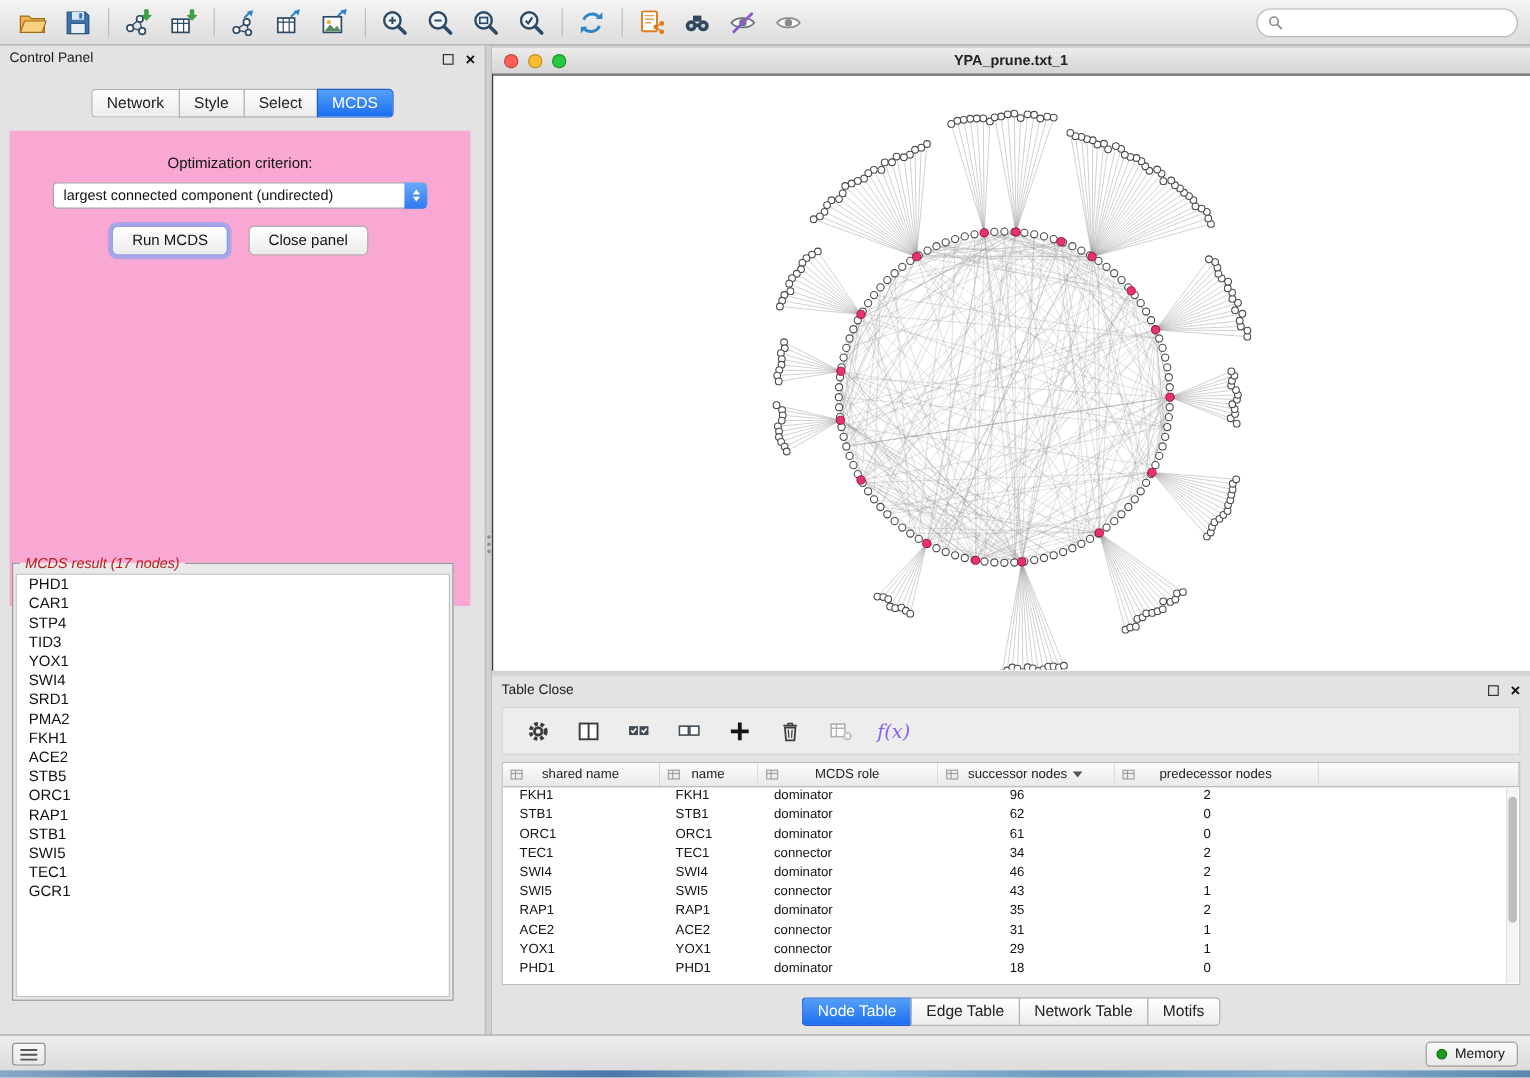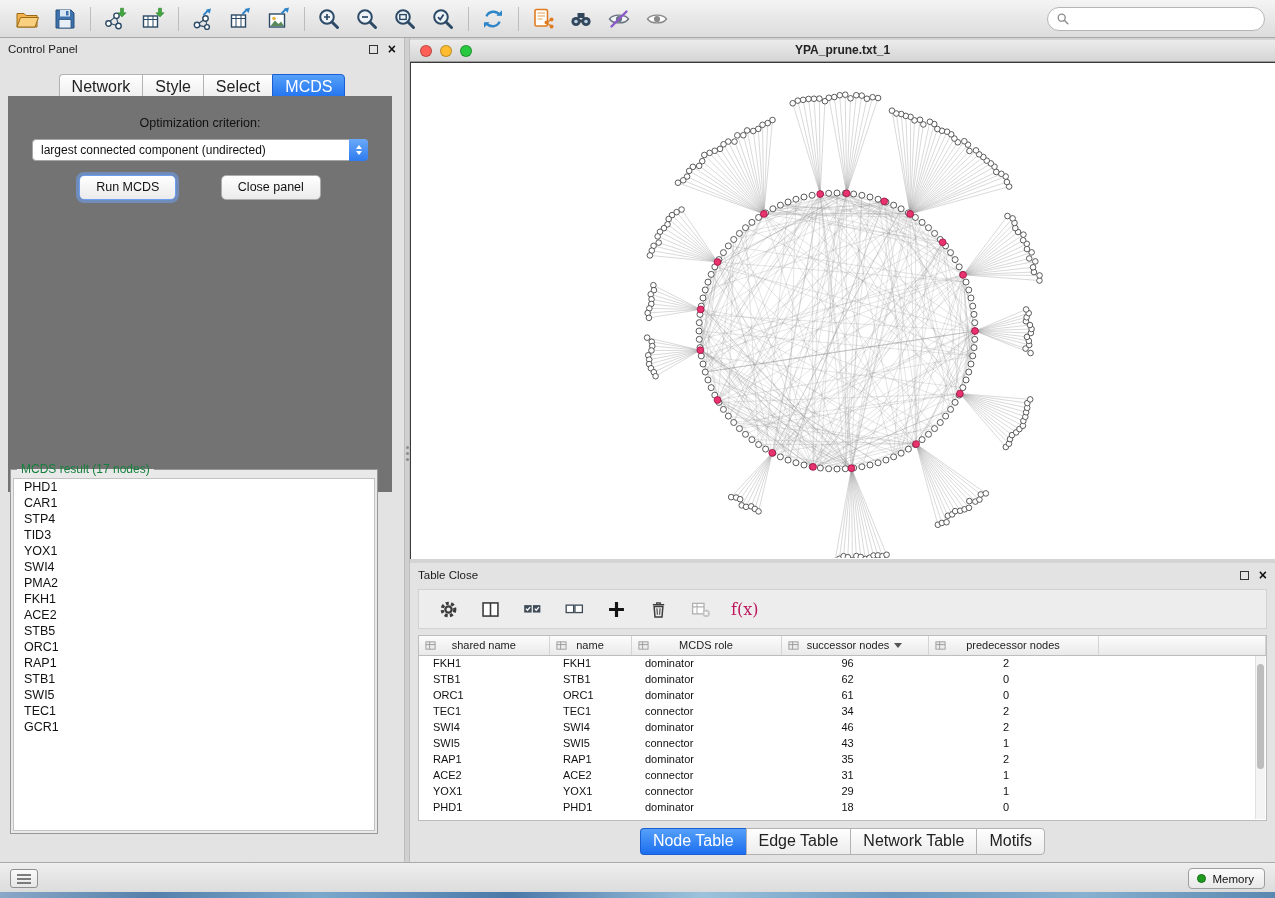--- a/index.html
+++ b/index.html
@@ -21,44 +21,44 @@
   .search-wrap input { border:none; outline:none; background:transparent; font-size:12px; width:180px; margin-left:5px; font-family:"Liberation Sans",sans-serif; }
 
   
   .control-panel { position:absolute; left:0; top:38px; width:404px; height:824px; background:#e3e3e3; }
   .panel-header { height:22px; display:flex; align-items:center; padding:0 8px; font-size:11.5px; color:#1a1a1a; }
   .panel-header .ph-title { flex:1; }
   .float-box { width:9px; height:9px; border:1.5px solid #333; display:inline-block; margin-right:10px; }
   .close-x { font-size:14px; font-weight:bold; color:#111; line-height:12px; }
 
   .tabs-row { position:absolute; left:0; top:36px; width:100%; text-align:center; }
-  .tab { display:inline-block; font-size:16px; padding:3px 12px 4px; color:#222;
+  .tab { display:inline-block; font-size:13px; padding:3px 12px 4px; color:#222;
     background:linear-gradient(#ffffff,#ececec); border:1px solid #b2b2b2; border-right:none; vertical-align:middle; }
   .tab:first-child { border-radius:4px 0 0 4px; }
   .tab:last-child { border-right:1px solid #b2b2b2; border-radius:0 4px 4px 0; }
   .tab.active { background:linear-gradient(#55a0f8,#1c6ef0); color:#fff; border-color:#1a5ed2; }
 
-  .cp-box { position:absolute; left:8px; top:58px; width:384px; height:396px; background:#737373; }
+  .cp-box { position:absolute; left:8px; top:71px; width:384px; height:396px; background:#f9a8d4; }
   .opt-label { text-align:center; padding-top:20px; font-size:12.5px; color:#111; }
-  .dropdown { width:336px; height:22px; margin:9px auto 0; background:#fff; border:1px solid #a6a6a6; border-radius:4px;
+  .dropdown { width:312px; height:22px; margin:9px auto 0; background:#fff; border:1px solid #a6a6a6; border-radius:4px;
     display:flex; align-items:center; position:relative; font-size:12px; color:#111; }
   .dropdown .dd-text { padding-left:8px; flex:1; white-space:nowrap; overflow:hidden; }
   .dd-stepper { width:19px; height:22px; margin:-1px -1px -1px 0; border-radius:0 4px 4px 0;
     background:linear-gradient(#6aa9f9,#2e7bf0); display:flex; flex-direction:column; align-items:center; justify-content:center; gap:2px; }
   .dd-up { width:0; height:0; border-left:3.5px solid transparent; border-right:3.5px solid transparent; border-bottom:4px solid #fff; }
   .dd-down { width:0; height:0; border-left:3.5px solid transparent; border-right:3.5px solid transparent; border-top:4px solid #fff; }
   .btn-row { text-align:center; margin-top:14px; }
   .mac-btn { display:inline-block; font-size:12.5px; color:#111; padding:4px 16px 5px;
-    background:linear-gradient(#ffffff,#ebebeb); border:1px solid #acacac; border-radius:5px; margin:0 20px;
+    background:linear-gradient(#ffffff,#ebebeb); border:1px solid #acacac; border-radius:5px; margin:0 6px;
     font-family:"Liberation Sans",sans-serif; }
   .mac-btn.focused { border-color:#6f9ef0; box-shadow:0 0 0 3px rgba(110,160,245,.55); }
 
   .result-fieldset { position:absolute; left:10px; top:424px; width:368px; height:372px;
     border:1px solid #979797; padding:2px; background:#e9e9e9; }
-  .result-fieldset legend { font-size:12px; color:#15803d; padding:0 4px; margin-left:4px; }
+  .result-fieldset legend { font-size:12px; color:#b91c1c; padding:0 4px; margin-left:4px;font-style:italic; }
   .result-list { background:#fff; border:1px solid #c2c2c2; height:100%; overflow:hidden; }
   .result-item { font-size:12.5px; line-height:16px; padding-left:10px; color:#111; }
 
   .splitter { position:absolute; left:404px; top:38px; width:6px; height:824px; background:#d0d0d0;
     border-left:1px solid #bdbdbd; border-right:1px solid #bdbdbd; }
   .grip { position:absolute; left:1px; top:408px; width:3px; height:3px; border-radius:50%; background:#8d8d8d;
     box-shadow:0 6px 0 #8d8d8d, 0 12px 0 #8d8d8d; }
 
   
   .net-titlebar { position:absolute; left:410px; top:40px; width:865px; height:22px;
@@ -70,21 +70,21 @@
     border-left:1px solid #3a3a3a; border-top:1px solid #3a3a3a; }
 
   
   .table-panel { position:absolute; left:410px; top:563px; width:865px; height:299px; background:#e3e3e3; }
   .tp-header { height:24px; display:flex; align-items:center; padding:0 8px; font-size:11.5px; color:#1a1a1a; }
   .tp-header .ph-title { flex:1; }
   .tp-toolbar { margin:2px 8px 0; height:40px; background:#ededed; border:1px solid #d2d2d2;
     display:flex; align-items:center; padding-left:14px; }
   .tp-toolbar .icon-btn { margin-right:12px; }
   .tp-toolbar .icon-btn svg { width:21px; height:21px; }
-  .fx-label { font-family:"DejaVu Serif", serif; color:#be185d; font-size:16px; margin-left:4px; }
+  .fx-label { font-family:"DejaVu Serif", serif; font-style:italic; color:#8b5cf6; font-size:16px; margin-left:4px; }
 
   .table-wrap { margin:6px 8px 0; height:186px; background:#fff; border:1px solid #bcbcbc; position:relative; overflow:hidden; }
   table.node-table { border-collapse:collapse; table-layout:fixed; width:100%; }
   .node-table th { height:19px; background:linear-gradient(#fcfcfc,#e9e9e9); border-right:1px solid #d4d4d4;
     border-bottom:1px solid #bdbdbd; font-size:11px; font-weight:normal; color:#222; position:relative; }
   .th-inner { display:flex; align-items:center; justify-content:center; gap:5px; }
   .th-grid { position:absolute; left:6px; top:4px; }
   .sort-arrow { width:0; height:0; border-left:4px solid transparent; border-right:4px solid transparent; border-top:5px solid #555; display:inline-block; }
   .node-table td { height:16px; font-size:11px; color:#111; white-space:nowrap; overflow:hidden; }
   td.al { padding-left:14px; text-align:left; }
@@ -279,20 +279,21 @@
     </div>
     <fieldset class="result-fieldset">
       <legend>MCDS result (17 nodes)</legend>
       <div class="result-list" id="result-list">
           <div class="result-item">PHD1</div>
           <div class="result-item">CAR1</div>
           <div class="result-item">STP4</div>
           <div class="result-item">TID3</div>
           <div class="result-item">YOX1</div>
           <div class="result-item">SWI4</div>
+          <div class="result-item">SRD1</div>
           <div class="result-item">PMA2</div>
           <div class="result-item">FKH1</div>
           <div class="result-item">ACE2</div>
           <div class="result-item">STB5</div>
           <div class="result-item">ORC1</div>
           <div class="result-item">RAP1</div>
           <div class="result-item">STB1</div>
           <div class="result-item">SWI5</div>
           <div class="result-item">TEC1</div>
           <div class="result-item">GCR1</div>

